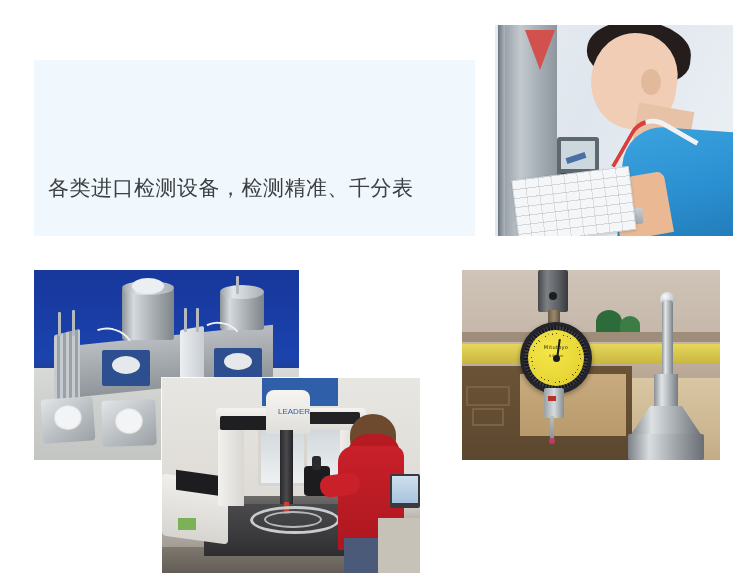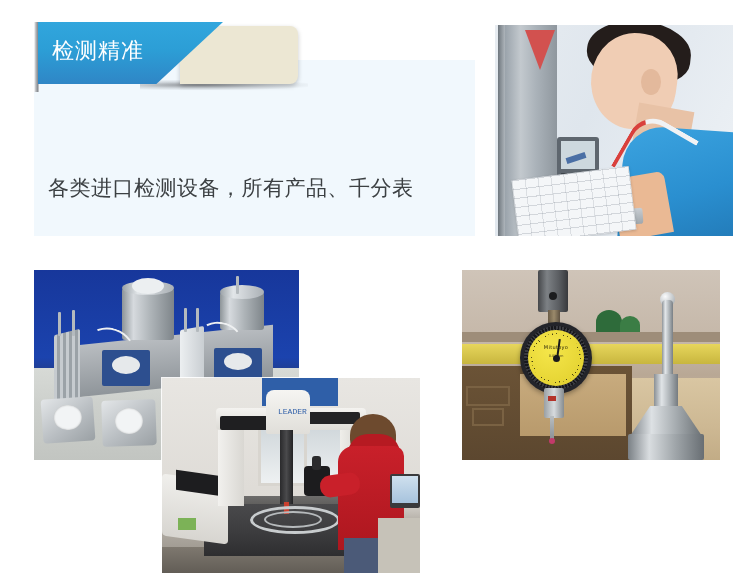--- a/index.html
+++ b/index.html
@@ -341,21 +341,21 @@
     background: #232325; border-radius: 2px;
   }
   .cmm-head {
     position: absolute; left: 104px; top: 12px; width: 44px; height: 44px;
     background: linear-gradient(to bottom, #f6f5f2, #e0ded9);
     border-radius: 8px 8px 2px 2px;
   }
   .cmm-logo {
     position: absolute; left: 12px; top: 14px; width: 20px; height: 16px;
     color: #2f5fa8; font-size: 8px; line-height: 16px; text-align: center;
-    font-family: Liberation Mono, monospace;
+    font-family: Liberation Sans, sans-serif;
   }
   .cmm-zcol {
     position: absolute; left: 118px; top: 52px; width: 13px; height: 74px;
     background: linear-gradient(to right, #2a2a2c, #4a4a4c, #222224);
   }
   .cmm-probe {
     position: absolute; left: 122px; top: 124px; width: 5px; height: 12px;
     background: #c9402f;
   }
   .cmm-ring {
@@ -563,29 +563,22 @@
 </style>
 </head>
 <body>
 
 <div class="page">
 
   <div class="top-section">
 
     <div class="info-panel"></div>
 
-    <div class="ribbon-wrap">
-      <div class="ribbon-shadow"></div>
-      <div class="ribbon-tail"></div>
-      <div class="ribbon-pole"></div>
-      <div class="ribbon-body"></div>
-      <div class="ribbon-label">检测精准</div>
-    </div>
-
-    <div class="subline">各类进口检测设备，所有产品、千分表</div>
+
+    <div class="subline">各类进口检测设备，检测精准、千分表</div>
 
     <div class="photo photo-tech">
       <div class="tech-wall"></div>
       <div class="tech-machine-col"></div>
       <div class="tech-machine-edge"></div>
       <div class="tech-red-tri"></div>
       <div class="tech-panel">
         <div class="tech-screen">
             <i></i>
           </div>

